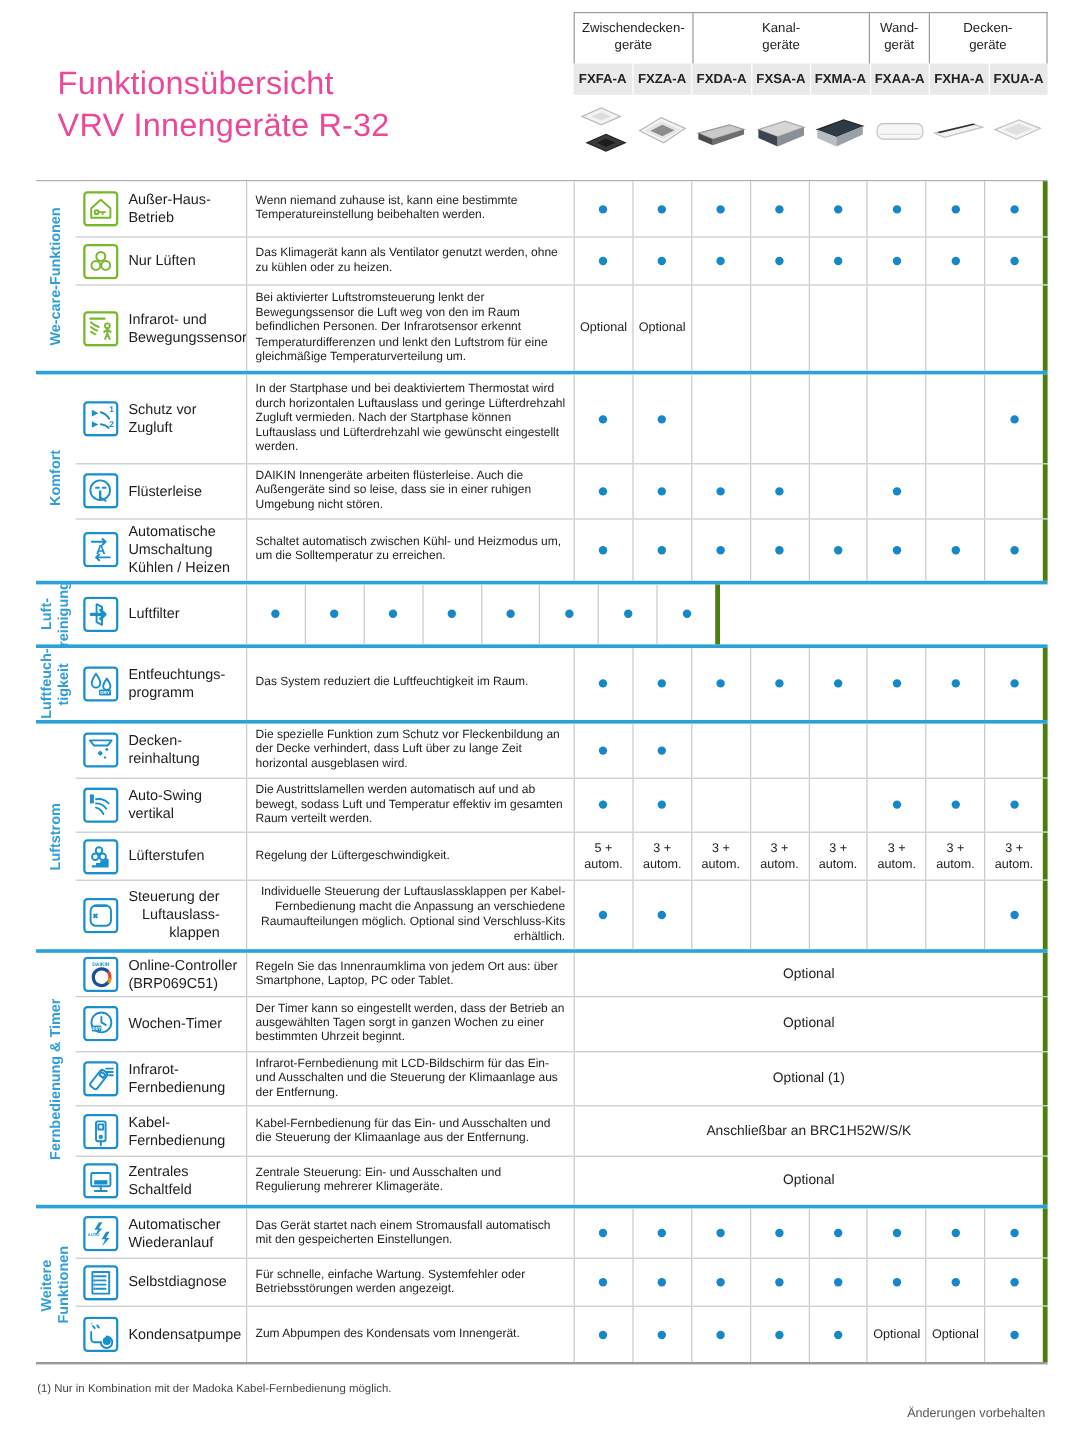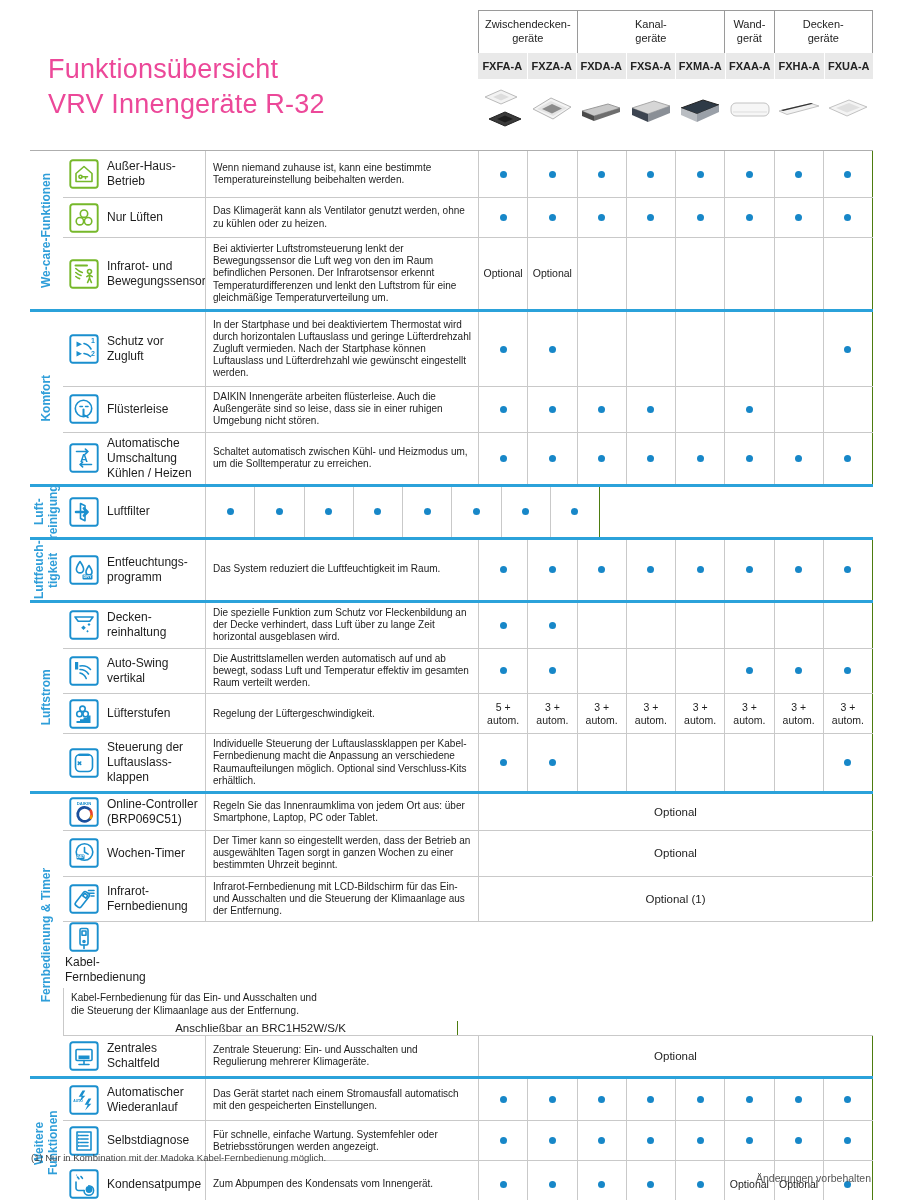--- a/index.html
+++ b/index.html
@@ -33,21 +33,21 @@
                   writing-mode:vertical-rl; transform:rotate(180deg); color:#2f9ed9; font-weight:bold;
                   font-size:12px; line-height:1.15; text-align:center; white-space:pre-line; }
   .rows { flex:1; display:flex; flex-direction:column; }
   .frow { display:flex; align-items:stretch; }
   .frow + .frow { border-top:1px solid #c9c9c9; }
   .icon-cell { width:42px; display:flex; align-items:center; justify-content:center; flex:none; }
   .name-cell { width:100px; flex:none; display:flex; align-items:center; font-size:12px; line-height:1.25;
                color:#1d1d1d; white-space:pre-line; padding:3px 2px; }
   .desc-cell { width:273px; flex:none; border-left:1px solid #c9c9c9; padding:4px 7px; font-size:10px;
                line-height:1.22; color:#1d1d1d; display:flex; align-items:center; }
-  .matrix { width:395px; flex:none; display:flex; border-right:1px solid #4d7c0f; }
+  .matrix { width:395px; flex:none; display:flex; border-right:4px solid #4d7c0f; }
   .mcell { flex:1; border-left:1px solid #c9c9c9; display:flex; align-items:center; justify-content:center;
            text-align:center; font-size:10.5px; line-height:1.25; white-space:pre-line; color:#1d1d1d; }
   .mcell.merged { font-size:11.5px; }
   .dot { width:7px; height:7px; border-radius:50%; background:#1787c8; display:inline-block; }
 
   .footnote { position:absolute; left:31px; top:1152px; font-size:9.5px; color:#444; }
   .footer-right { position:absolute; right:26px; top:1172px; font-size:10.5px; color:#555; }
 </style>
 </head>
 <body>
@@ -432,21 +432,21 @@
               <div class="mcell">3 +
 autom.</div>
               <div class="mcell">3 +
 autom.</div>
               <div class="mcell">3 +
 autom.</div>
               <div class="mcell">3 +
 autom.</div>
             </div>
           </div>
-          <div class="frow" style="min-height: 55px;">
+          <div class="frow" style="min-height: 55px; text-align: right;">
             <div class="icon-cell">
               <svg width="30" height="30" viewBox="0 0 30 30" fill="none" stroke="#1a8fce" stroke-width="1.6" stroke-linecap="round" stroke-linejoin="round">
                 <rect x="1.3" y="1.3" width="27.4" height="27.4" rx="2.5" stroke-width="1.9"></rect>
                 <rect x="6.5" y="6.5" width="17" height="17" rx="4.5"></rect>
                 <path d="M10 6.8 h10" stroke-width="2.2"></path>
                 <path d="M9.3 14 l2.4 2.4 M11.7 14 l-2.4 2.4"></path>
               </svg>
             </div>
             <div class="name-cell">Steuerung der
 Luftauslass-
@@ -514,21 +514,21 @@
                 <path d="M19.5 6.5 h5.5 M19.5 9.3 h5.5 M22 12 h3"></path>
               </svg>
             </div>
             <div class="name-cell">Infrarot-
 Fernbedienung</div>
             <div class="desc-cell">Infrarot-Fernbedienung mit LCD-Bildschirm für das Ein- und Ausschalten und die Steuerung der Klimaanlage aus der Entfernung.</div>
             <div class="matrix">
               <div class="mcell merged">Optional (1)</div>
             </div>
           </div>
-          <div class="frow" style="min-height: 42px; flex-direction: column;">
+          <div class="frow" style="min-height: 42px;">
             <div class="icon-cell">
               <svg width="30" height="30" viewBox="0 0 30 30" fill="none" stroke="#1a8fce" stroke-width="1.6" stroke-linecap="round" stroke-linejoin="round">
                 <rect x="1.3" y="1.3" width="27.4" height="27.4" rx="2.5" stroke-width="1.9"></rect>
                 <rect x="11" y="6.5" width="8" height="16.5" rx="1.6"></rect>
                 <rect x="13" y="9" width="4" height="4.2"></rect>
                 <path d="M15 23 v3.5"></path>
                 <circle cx="15" cy="19.5" r="1"></circle>
               </svg>
             </div>
             <div class="name-cell">Kabel-

